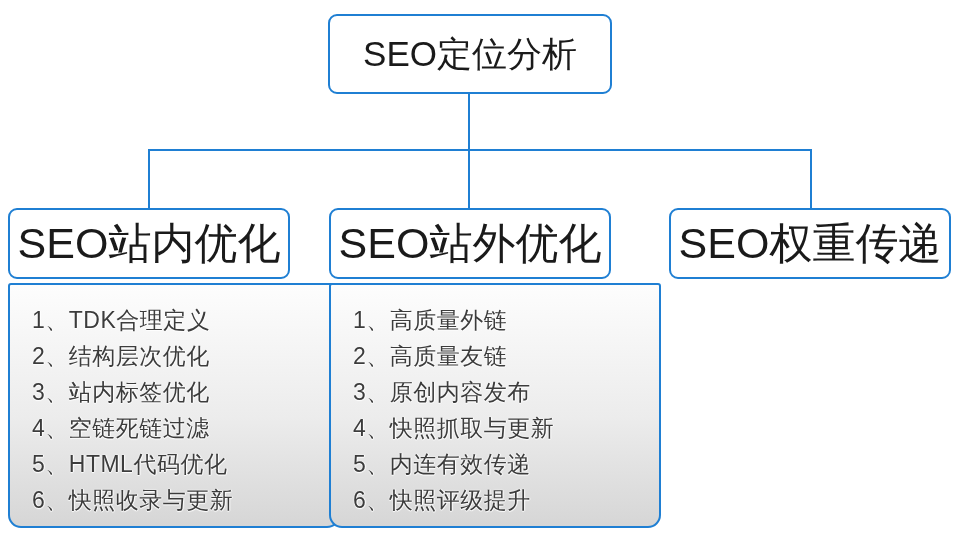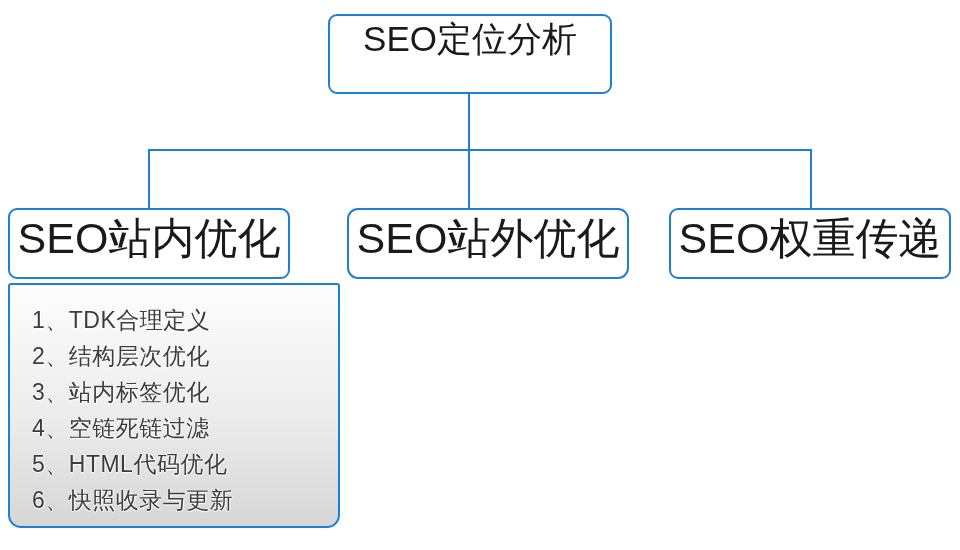--- a/index.html
+++ b/index.html
@@ -13,39 +13,39 @@
   }
   *{margin:0;padding:0;box-sizing:border-box;}
   html,body{background:#f4f4f4;}
   body{font-family:"Liberation Sans","DejaVu Sans",sans-serif;}
   .canvas{
     position:relative;width:960px;height:550px;background:var(--bg);
     overflow:hidden;
   }
   .node{
     position:absolute;background:#fff;border:2px solid var(--border-blue);
-    border-radius:9px;display:flex;justify-content:center;
+    border-radius:9px;display:flex;align-items:center;justify-content:center;
     color:var(--header-text);
   }
   .root-box{left:328px;top:14px;width:284px;height:80px;font-size:35px;}
   .header-box{top:208px;width:282px;height:71px;font-size:43px;}
   .panel{
     position:absolute;top:283px;width:332px;height:245px;
     border:2px solid var(--border-blue);
     border-radius:3px 3px 13px 13px;
     background:linear-gradient(180deg,var(--panel-top) 0%,var(--panel-mid) 55%,var(--panel-bottom) 100%);
     padding:17px 6px 0 22px;
   }
   .item{
     font-size:23px;line-height:36px;color:var(--item-text);
     text-shadow:0 0 2px #fff,0 1px 1px #fff,1px 0 1px #fff;
     letter-spacing:0.5px;white-space:nowrap;
   }
   .col-left{left:8px;}
-  .col-mid{left:347px;border-radius:11px;}
+  .col-mid{left:329px;}
   .col-right{left:669px;}
   .line{position:absolute;background:var(--border-blue);}
   .line-h{height:2px;}
   .line-v{width:2px;}
 </style>
 </head>
 <body>
 
 <div class="canvas">
 
@@ -66,18 +66,26 @@
     <div class="item">2、结构层次优化</div>
     <div class="item">3、站内标签优化</div>
     <div class="item">4、空链死链过滤</div>
     <div class="item">5、HTML代码优化</div>
     <div class="item">6、快照收录与更新</div>
   </div>
 
   <div class="node header-box col-mid">
     <span>SEO站外优化</span>
   </div>
+  <div class="panel col-mid">
+    <div class="item">1、高质量外链</div>
+    <div class="item">2、高质量友链</div>
+    <div class="item">3、原创内容发布</div>
+    <div class="item">4、快照抓取与更新</div>
+    <div class="item">5、内连有效传递</div>
+    <div class="item">6、快照评级提升</div>
+  </div>
 
   <div class="node header-box col-right">
     <span>SEO权重传递</span>
   </div>
 
 </div>
 
 </body></html>

